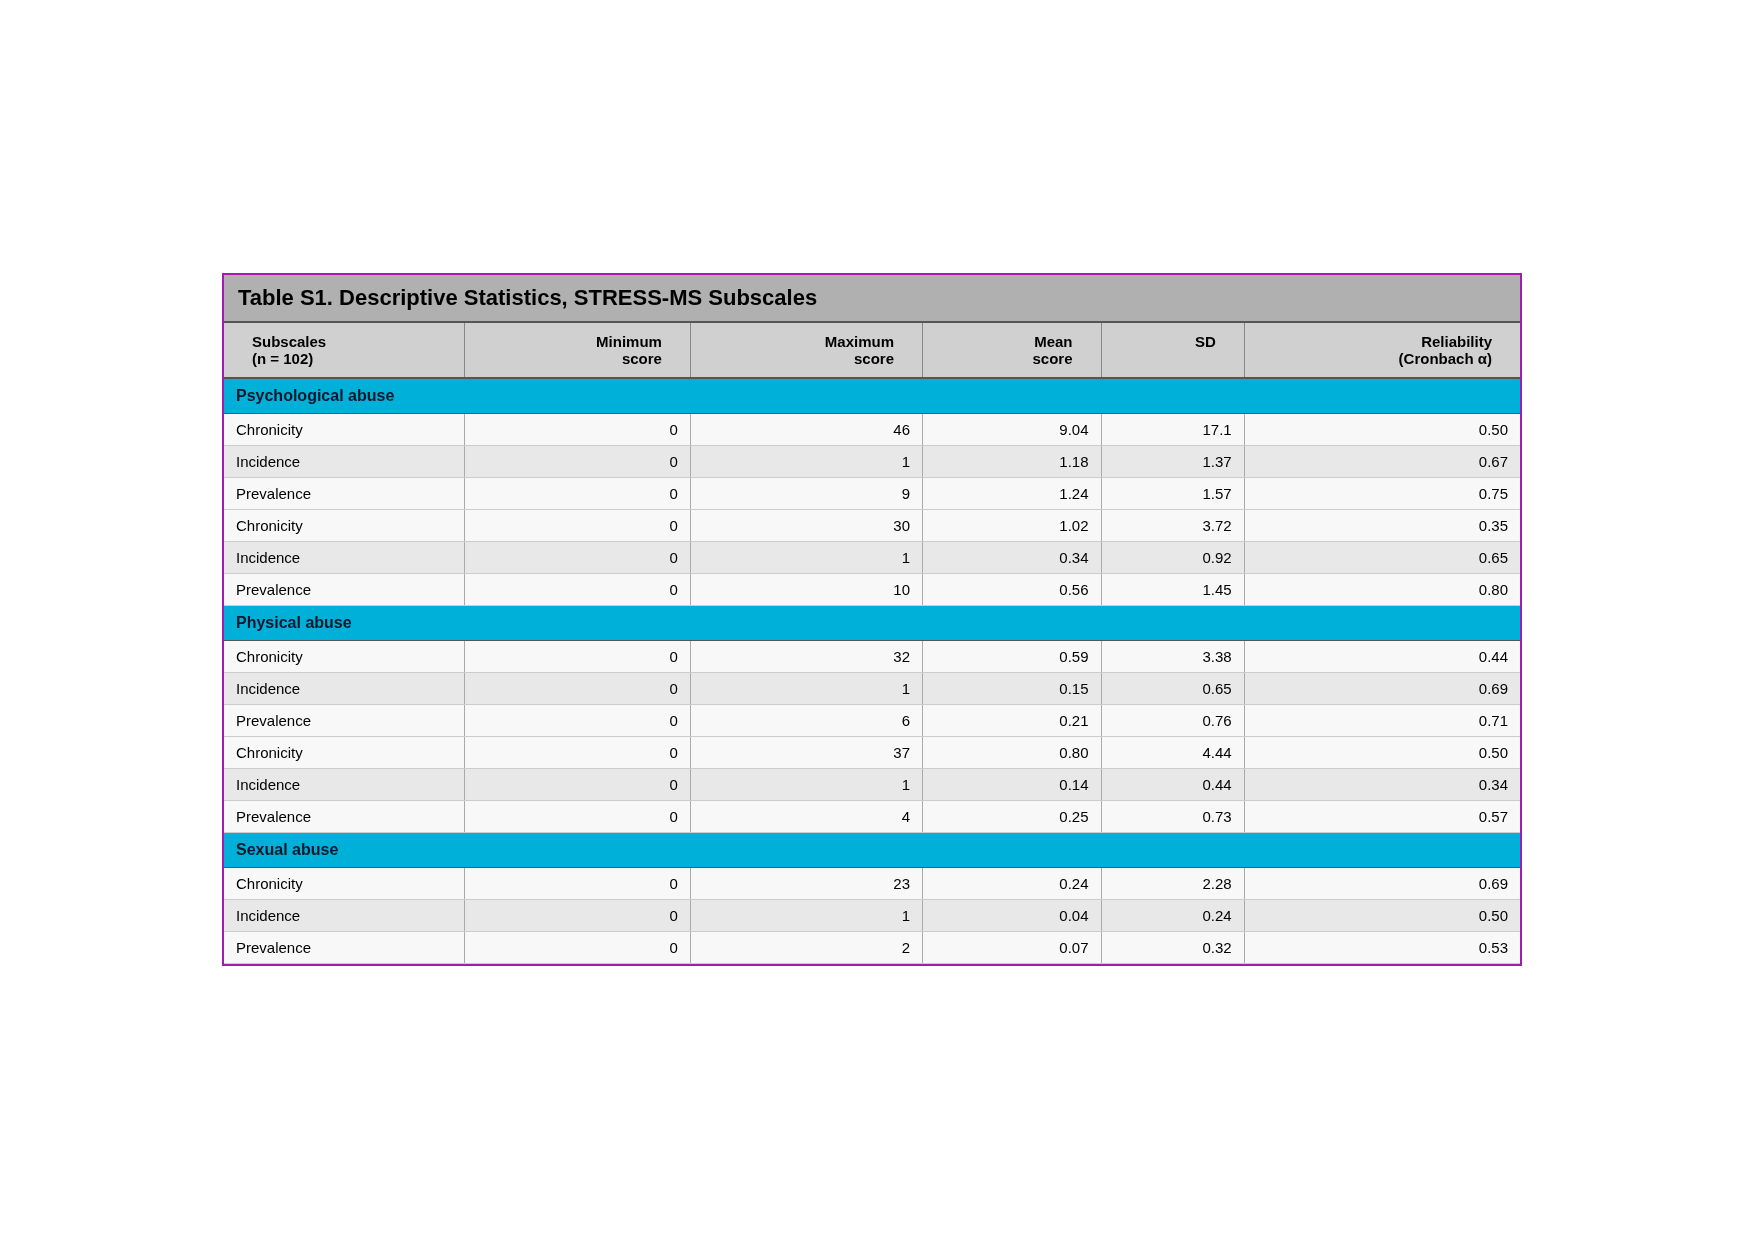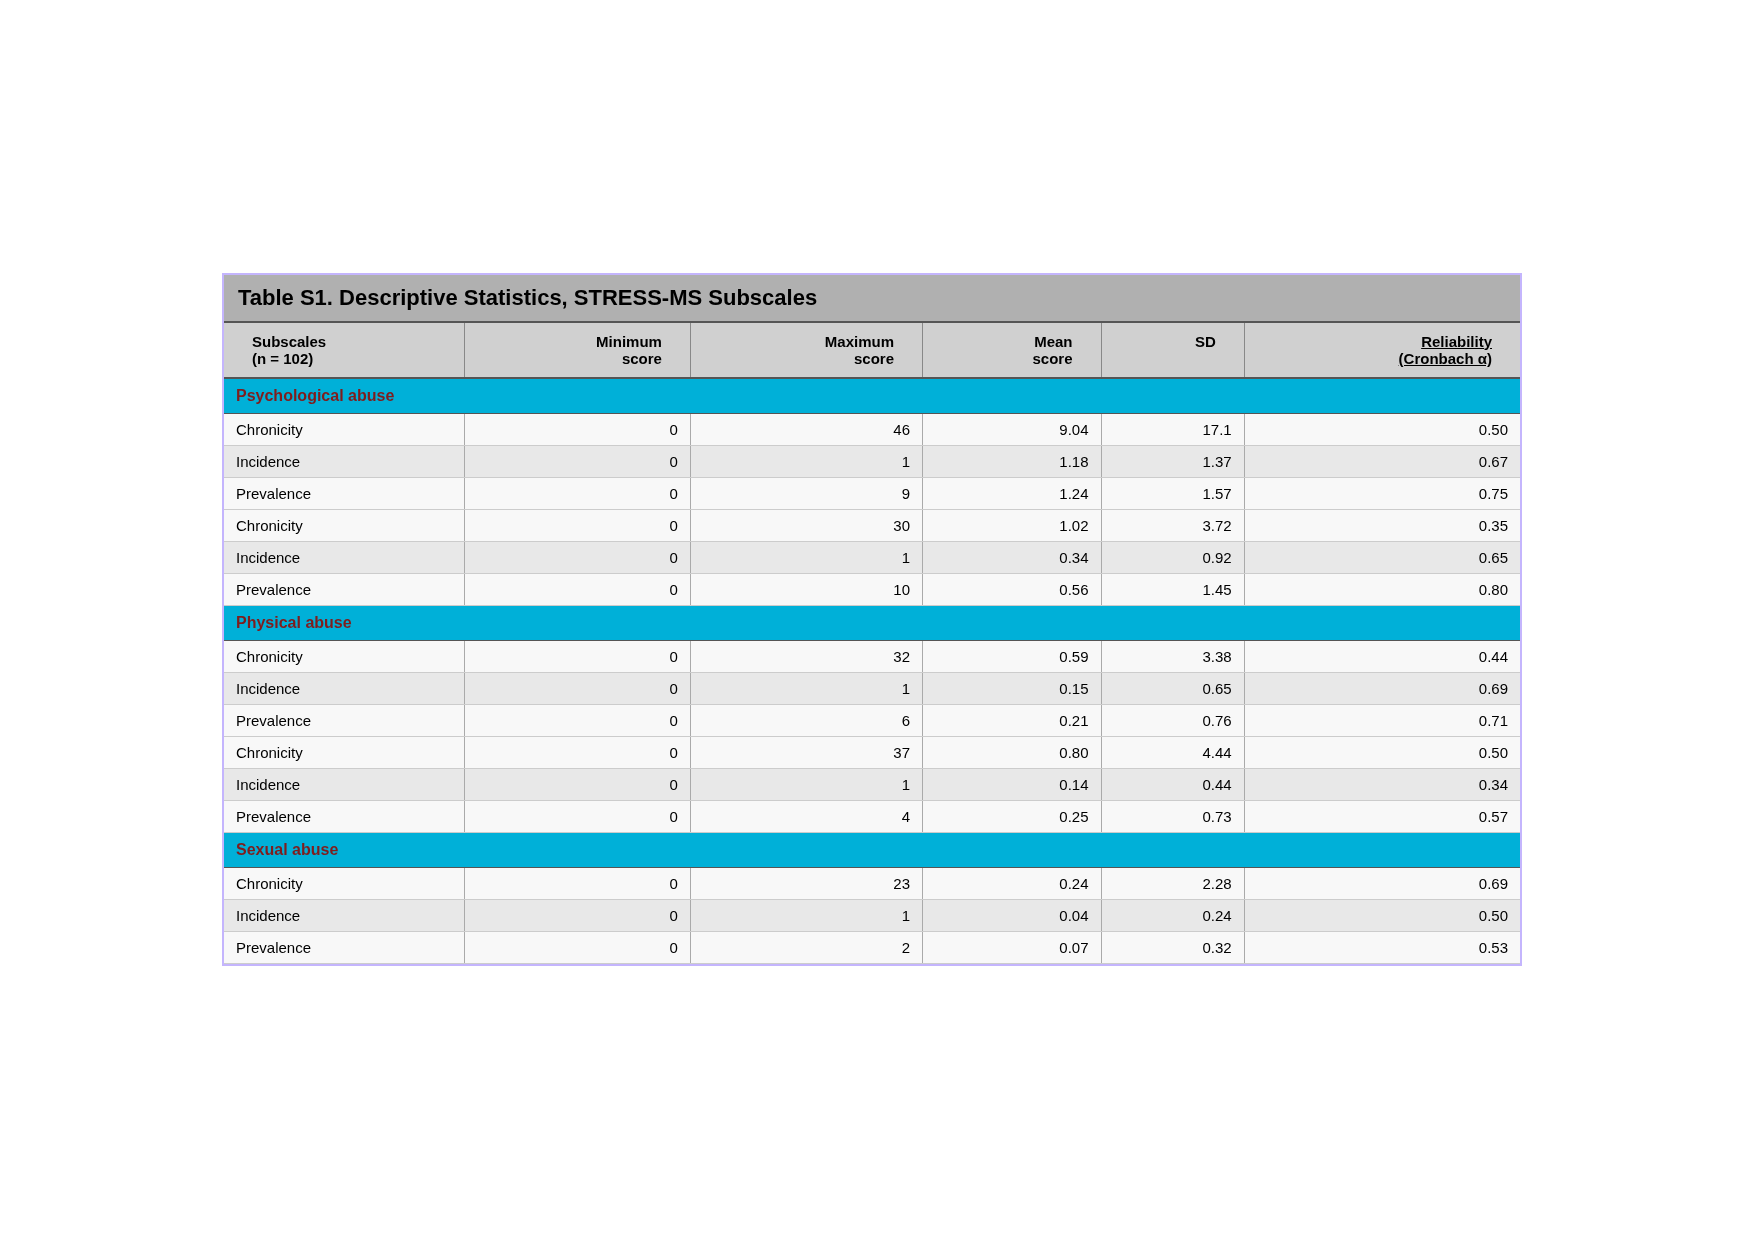--- a/index.html
+++ b/index.html
@@ -7,21 +7,21 @@
       background: #fff;
       font-family: Arial, sans-serif;
       font-size: 15px;
       display: flex;
       justify-content: center;
       align-items: center;
       min-height: 100vh;
       padding: 20px;
     }
     .table-wrapper {
-      border: 2px solid #c4b5fd;
+      border: 2px solid #a21caf;
       width: 1300px;
     }
     table {
       width: 100%;
       border-collapse: collapse;
     }
     .title-row td {
       background: #b0b0b0;
       font-size: 22px;
       font-weight: bold;
@@ -37,24 +37,24 @@
       border-bottom: 2px solid #555;
       vertical-align: top;
     }
     .header-row th:nth-child(2),
     .header-row th:nth-child(3),
     .header-row th:nth-child(4),
     .header-row th:nth-child(5),
     .header-row th:nth-child(6) {
       text-align: right;
     }
-    .header-row th:last-child { border-right: none; text-decoration: underline; }
+    .header-row th:last-child { border-right: none; }
     .section-header td {
       background: #00b0d8;
-      color: #7f1d1d;
+      color: #0f172a;
       font-weight: bold;
       font-size: 16px;
       padding: 8px 12px;
       border-top: 1px solid #555;
       border-bottom: 1px solid #555;
     }
     .data-row td {
       padding: 7px 12px;
       border-right: 1px solid #aaa;
       border-bottom: 1px solid #ccc;

